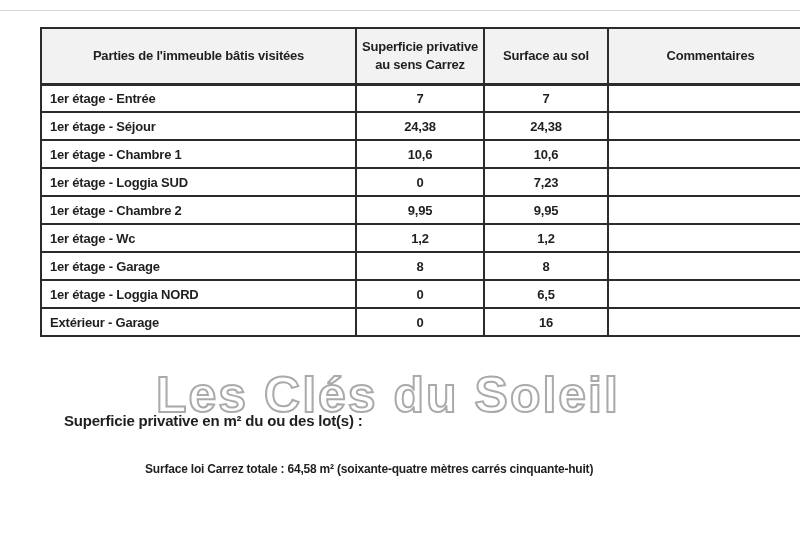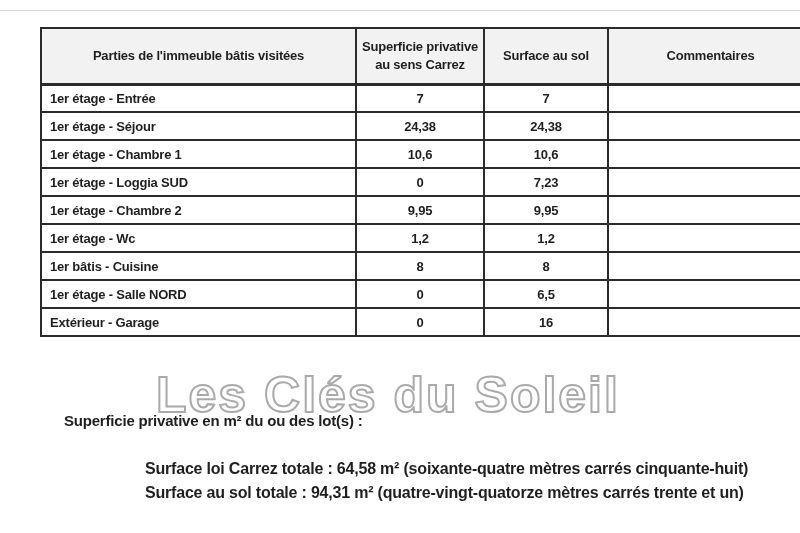--- a/index.html
+++ b/index.html
@@ -61,21 +61,21 @@
   .superficie-line {
     position: absolute;
     left: 64px; top: 412px;
     font-size: 15px;
     font-weight: 700;
     letter-spacing: -0.2px;
   }
   .totals-block {
     position: absolute;
     left: 145px; top: 457px;
-    font-size: 16px;
+    font-size: 12px;
     font-weight: 700;
     line-height: 24px;
     letter-spacing: -0.2px;
   }
 </style>
 </head>
 <body>
 
 <div class="top-rule"></div>
 
@@ -125,40 +125,39 @@
         <td class="num-cell">9,95</td>
         <td class="num-cell"></td>
       </tr>
       <tr>
         <td class="label-cell">1er étage - Wc</td>
         <td class="num-cell">1,2</td>
         <td class="num-cell">1,2</td>
         <td class="num-cell"></td>
       </tr>
       <tr>
-        <td class="label-cell">1er bâtis - Cuisine</td>
+        <td class="label-cell">1er étage - Garage</td>
         <td class="num-cell">8</td>
         <td class="num-cell">8</td>
         <td class="num-cell"></td>
       </tr>
       <tr>
-        <td class="label-cell">1er étage - Salle NORD</td>
+        <td class="label-cell">1er étage - Loggia NORD</td>
         <td class="num-cell">0</td>
         <td class="num-cell">6,5</td>
         <td class="num-cell"></td>
       </tr>
       <tr>
         <td class="label-cell">Extérieur - Garage</td>
         <td class="num-cell">0</td>
         <td class="num-cell">16</td>
         <td class="num-cell"></td>
       </tr>
     </tbody>
 </table>
 
 <div class="watermark">Les Clés du Soleil</div>
 
 <div class="superficie-line">Superficie privative en m² du ou des lot(s) :</div>
 
 <div class="totals-block">
   <div>Surface loi Carrez totale : 64,58 m² (soixante-quatre mètres carrés cinquante-huit)</div>
-  <div>Surface au sol totale : 94,31 m² (quatre-vingt-quatorze mètres carrés trente et un)</div>
 </div>
 
 </body></html>

